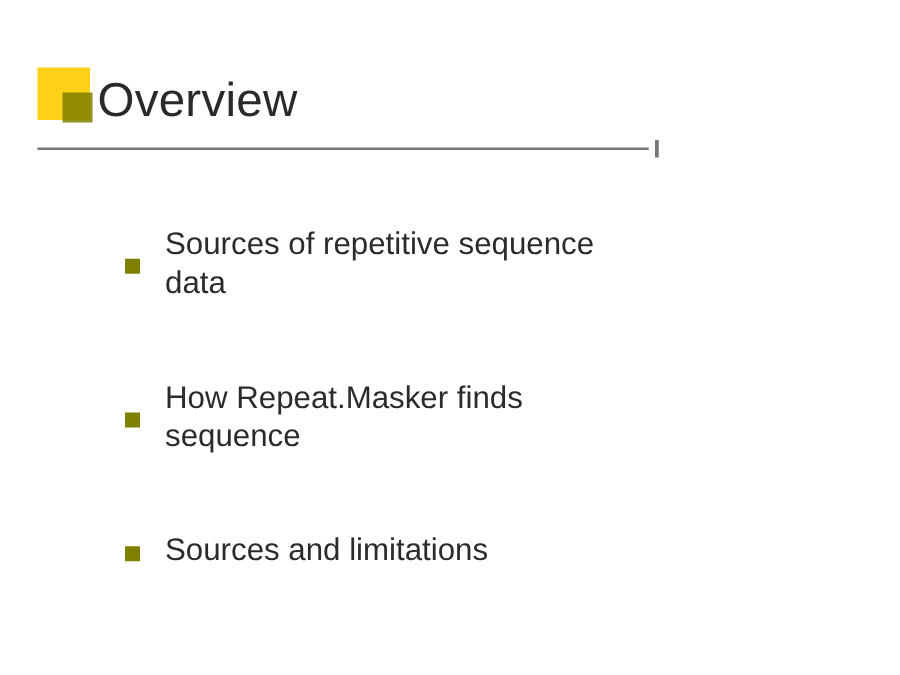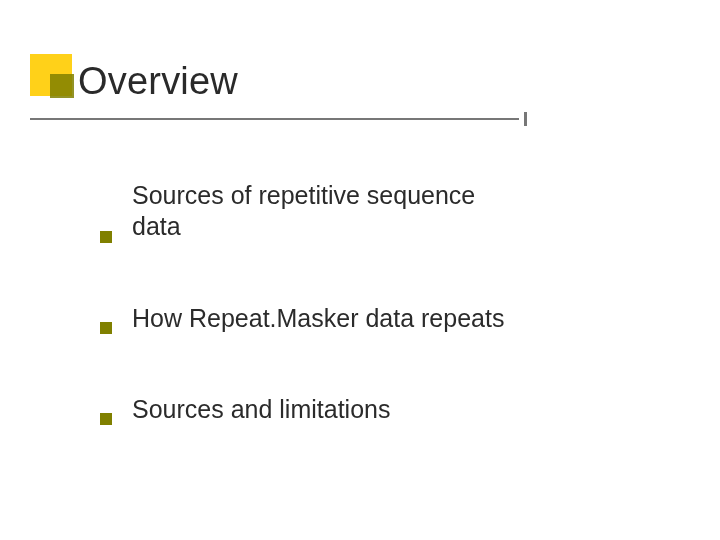--- a/index.html
+++ b/index.html
@@ -77,21 +77,21 @@
   
   .body {
     position: absolute;
     left: 100px;
     top: 180px;
     right: 60px;
   }
 
   .bullet-row {
     display: flex;
-    align-items: flex-end;
+    align-items: center;
     margin-bottom: 60px;
   }
 
   .bullet-icon {
     flex: 0 0 auto;
     width: 12px;
     height: 12px;
     background: #808000;
     margin-right: 20px;
     margin-top: 4px;
@@ -119,21 +119,21 @@
 
   <div class="body">
 
     <div class="bullet-row">
       <div class="bullet-icon"></div>
       <div class="bullet-text">Sources of repetitive sequence data</div>
     </div>
 
     <div class="bullet-row">
       <div class="bullet-icon"></div>
-      <div class="bullet-text">How Repeat.Masker data repeats</div>
+      <div class="bullet-text">How Repeat.Masker finds sequence</div>
     </div>
 
     <div class="bullet-row">
       <div class="bullet-icon"></div>
       <div class="bullet-text">Sources and limitations</div>
     </div>
 
   </div>
 
 </div>

